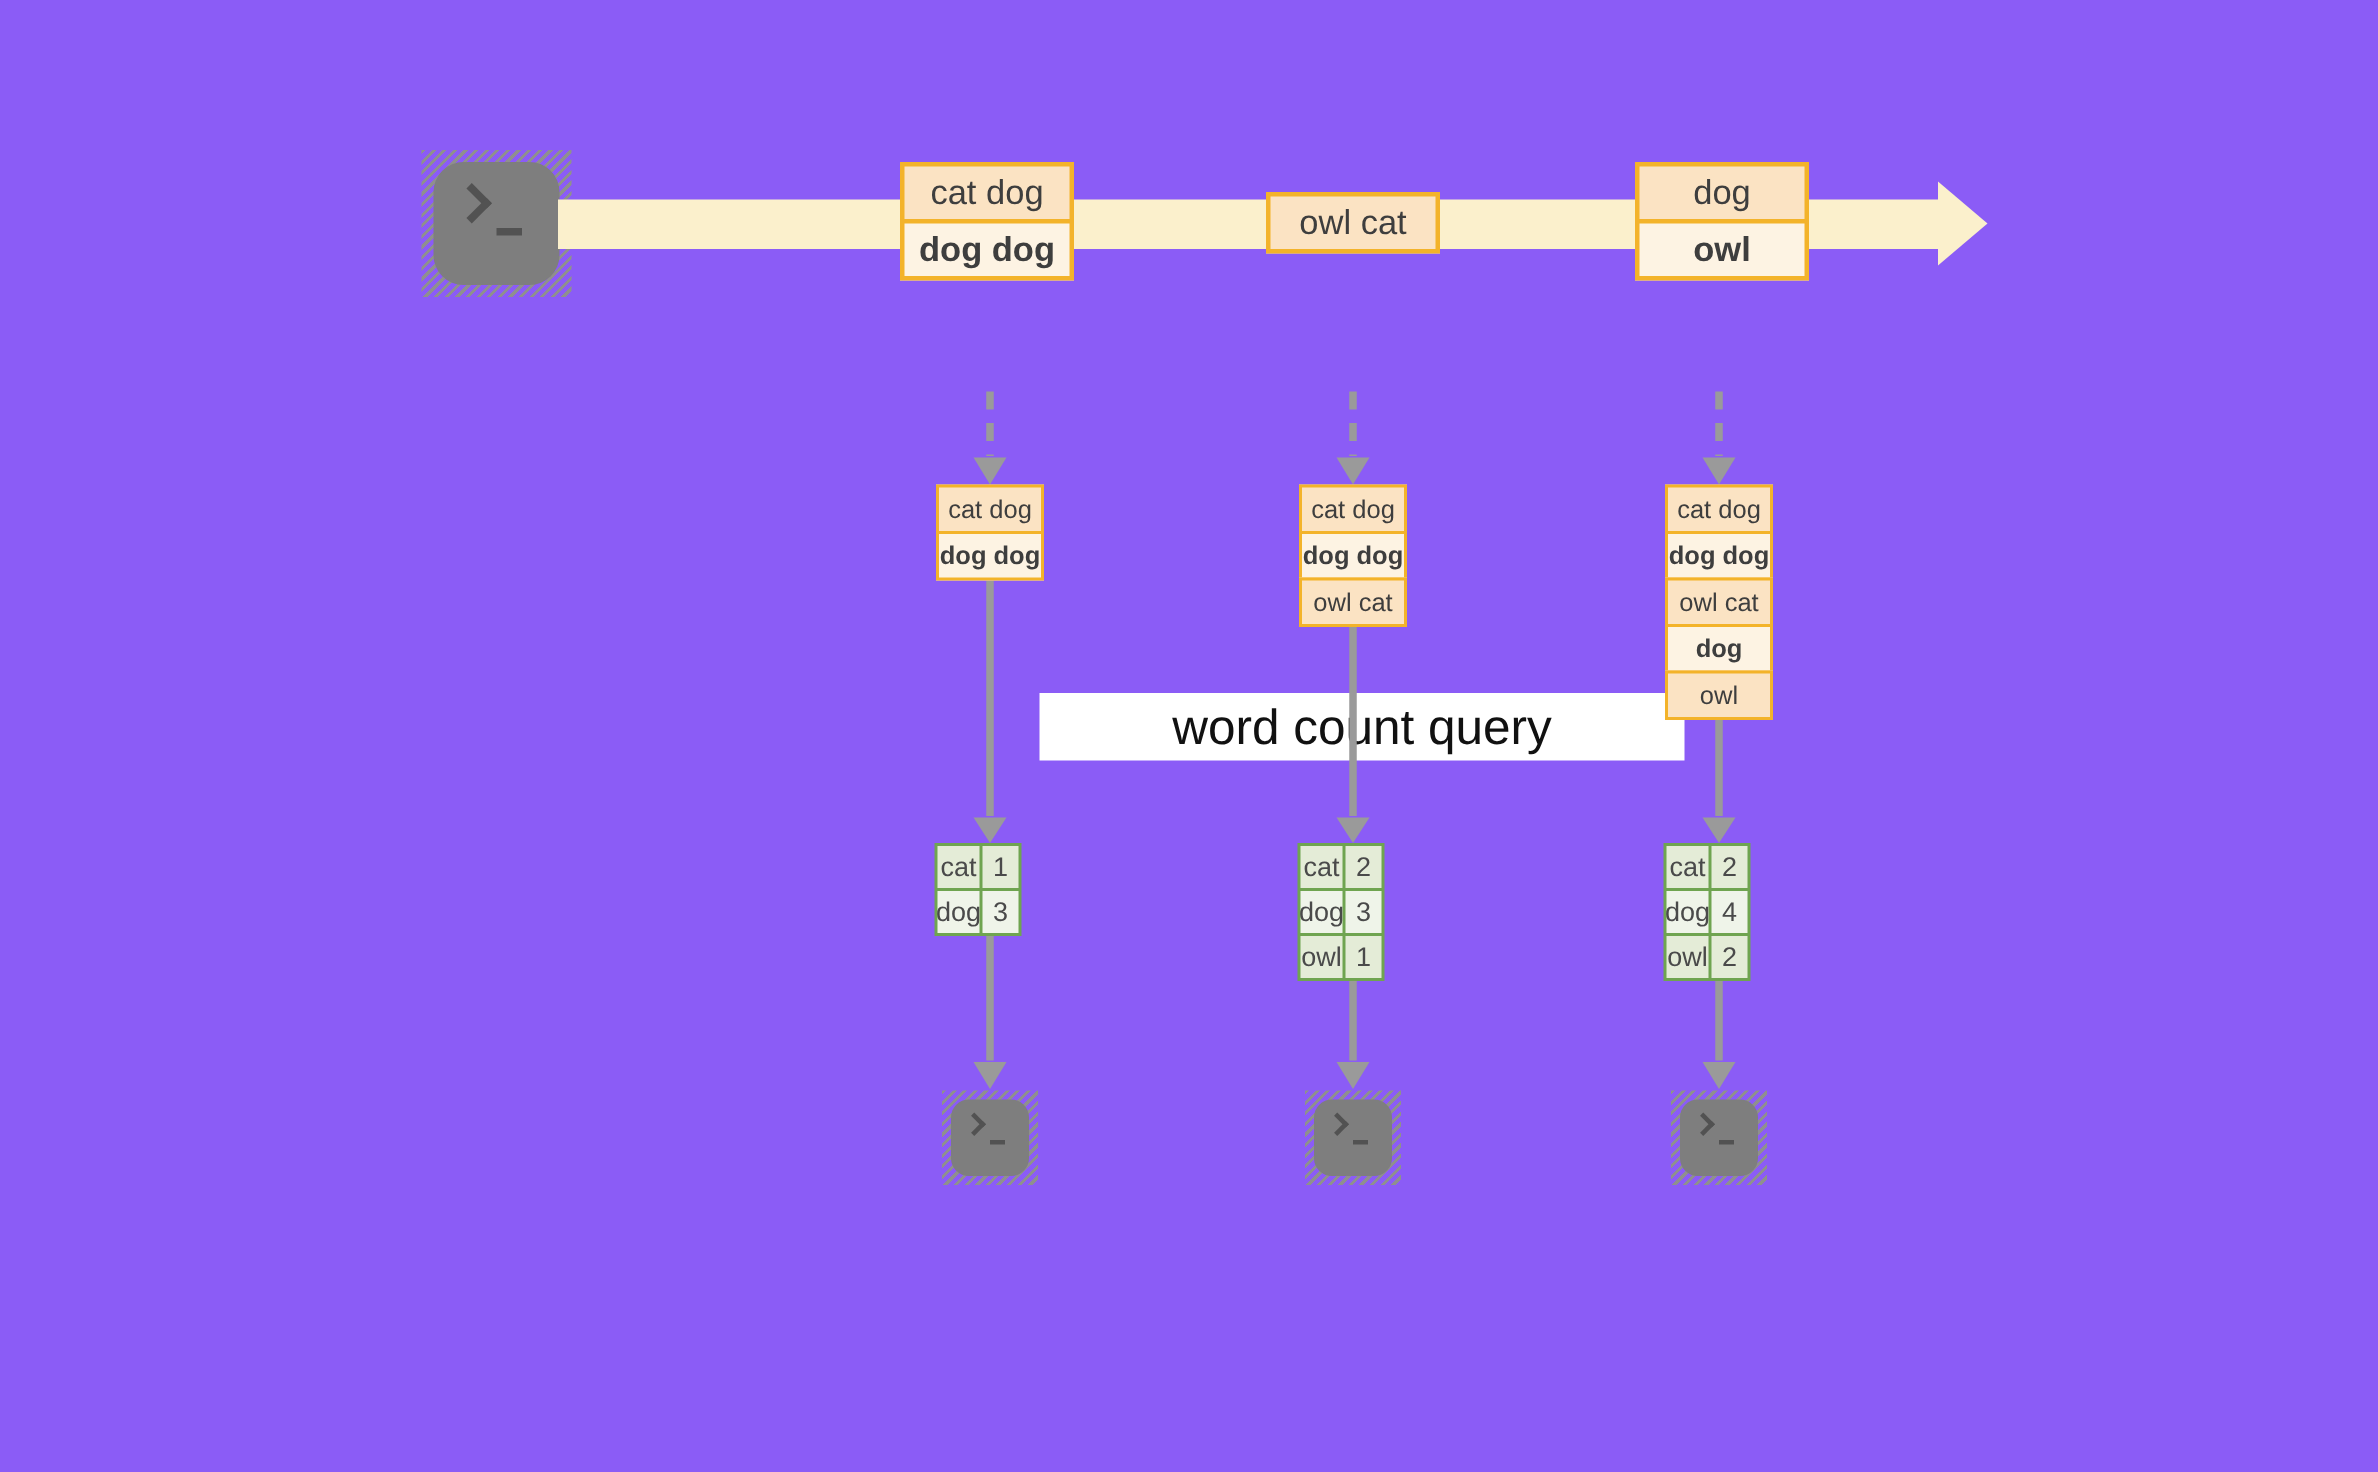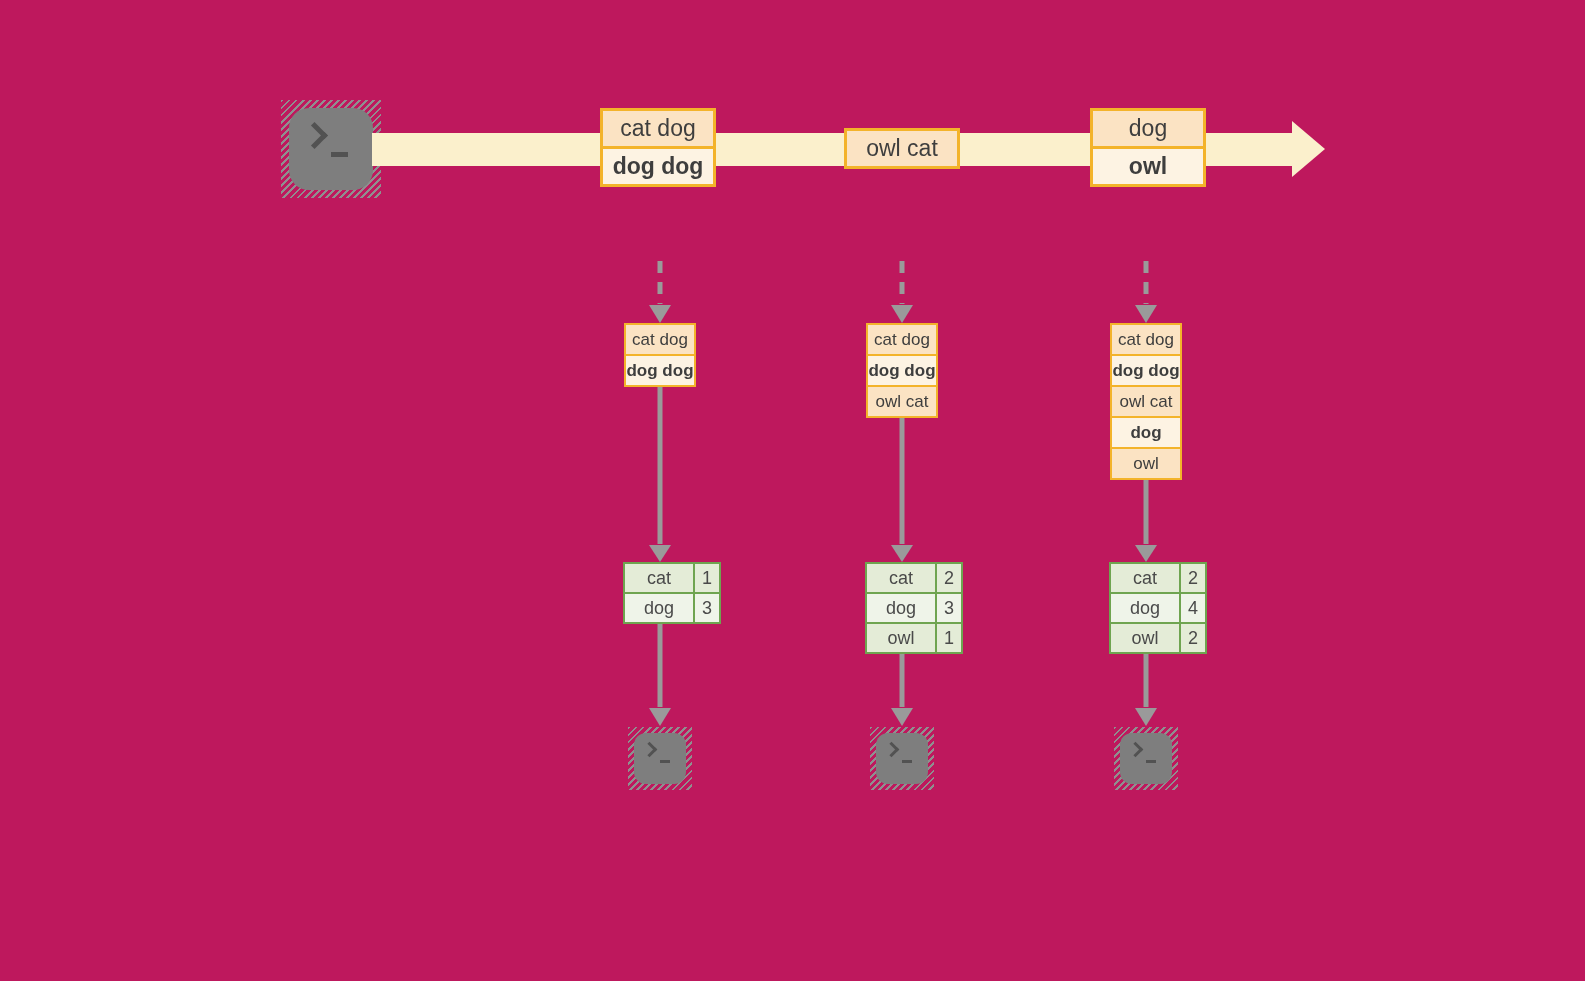--- a/index.html
+++ b/index.html
@@ -1,17 +1,17 @@
 <!DOCTYPE html>
 <html><head>
 <meta charset="utf-8">
 <style>
   html,body{margin:0;padding:0;background:#000;}
   #canvas{
-    position:relative;width:1585px;height:981px;background:#be185d;overflow:hidden;
+    position:relative;width:1585px;height:981px;background:#8b5cf6;overflow:hidden;
     font-family:"Liberation Sans", sans-serif;
   }
   
   .band{position:absolute;left:372px;top:133px;width:920px;height:33px;background:#fbf0cc;z-index:2;}
   .band-head{
     position:absolute;left:1292px;top:121px;width:0;height:0;z-index:2;
     border-top:28px solid transparent;border-bottom:28px solid transparent;border-left:33px solid #fbf0cc;
   }
   
   .term{position:absolute;}
@@ -40,21 +40,21 @@
   .stack-box{position:absolute;z-index:5;}
   .scell{
     box-sizing:border-box;width:72px;height:33px;border:2px solid #f3b32a;margin-top:-2px;
     display:flex;align-items:center;justify-content:center;font-size:17px;color:#3e3e3e;
   }
   .scell:first-child{margin-top:0;}
   
   .count-table{position:absolute;z-index:5;background:#6fa450;padding:2px;display:flex;flex-direction:column;gap:2px;}
   .crow{display:flex;gap:2px;}
   .ccell{height:28px;display:flex;align-items:center;justify-content:center;font-size:18px;color:#4a4a4a;}
-  .cword{width:68px;}
+  .cword{width:28px;}
   .cnum{width:24px;}
   .crow:nth-child(odd)  .ccell{background:#e4ecd7;}
   .crow:nth-child(even) .ccell{background:#eff4e9;}
   
   .query-band{
     position:absolute;left:693px;top:462px;width:430px;height:45px;background:#ffffff;z-index:3;
     display:flex;align-items:center;justify-content:center;font-size:33px;color:#111111;
   }
   
   #arrows{position:absolute;left:0;top:0;z-index:4;}
@@ -122,20 +122,21 @@
     <div class="ecell fill-b">dog dog</div>
   </div>
   <div class="event-box" style="left:844px;top:128px;">
     <div class="ecell fill-a">owl cat</div>
   </div>
   <div class="event-box" style="left:1090px;top:108px;">
     <div class="ecell fill-a">dog</div>
     <div class="ecell fill-b">owl</div>
   </div>
 
+  <div class="query-band">word count query</div>
 
   <div class="stack-box" style="left:624px;top:323px;">
     <div class="scell fill-a">cat dog</div>
     <div class="scell fill-b">dog dog</div>
   </div>
   <div class="stack-box" style="left:866px;top:323px;">
     <div class="scell fill-a">cat dog</div>
     <div class="scell fill-b">dog dog</div>
     <div class="scell fill-a">owl cat</div>
   </div>

